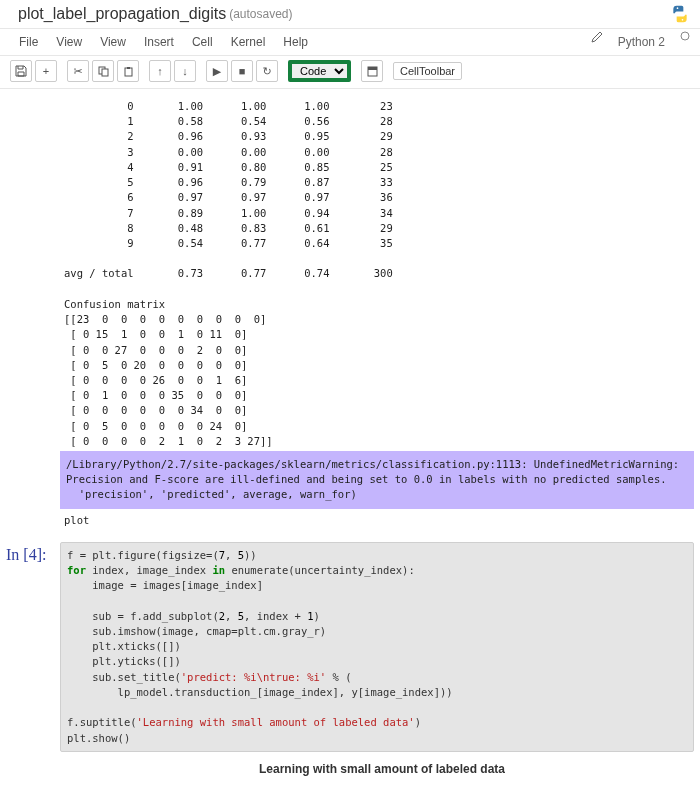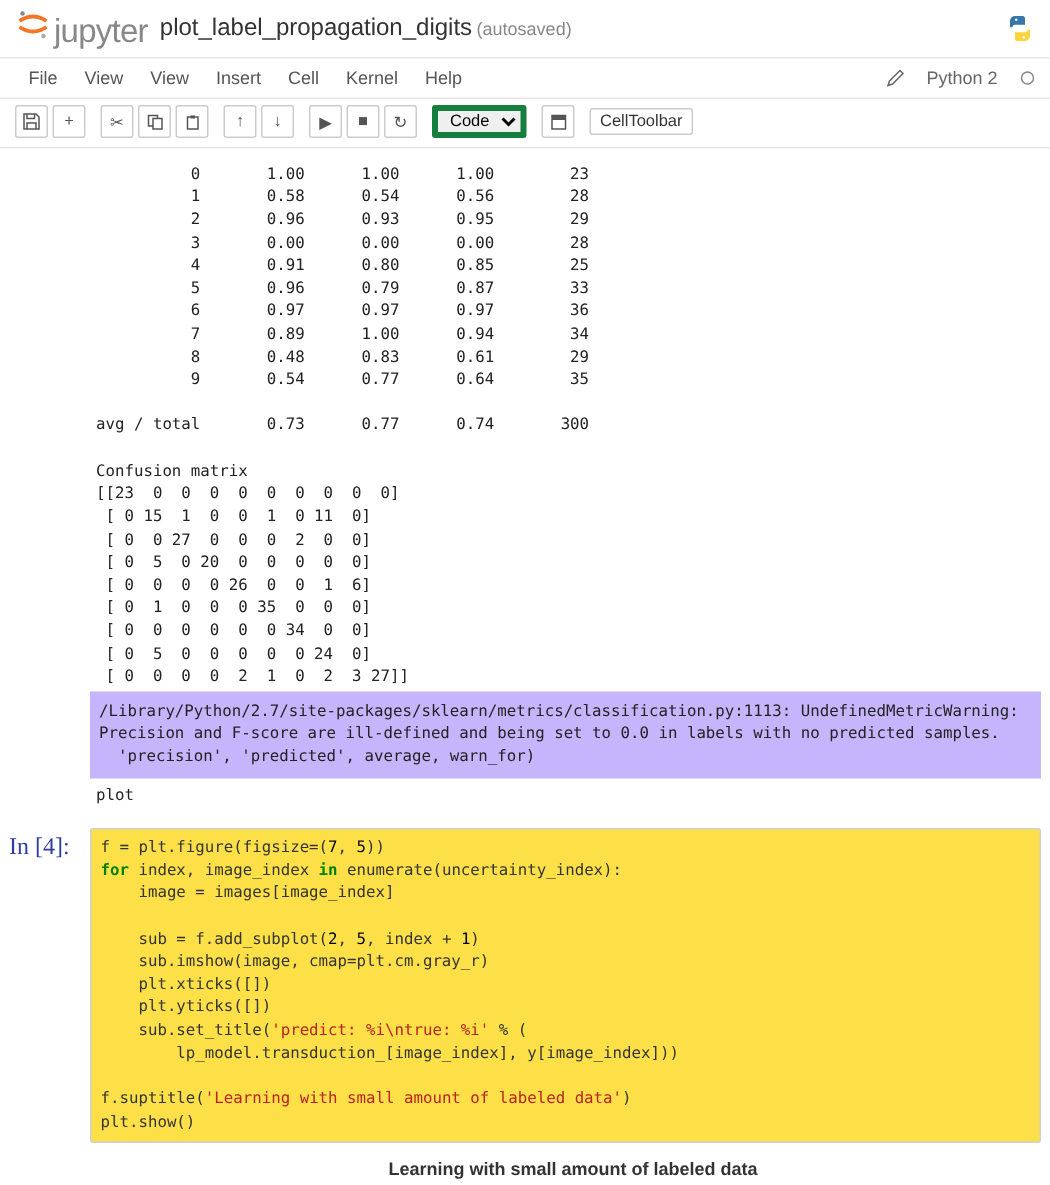--- a/index.html
+++ b/index.html
@@ -7,54 +7,45 @@
 .header { display: flex; align-items: center; padding: 4px 10px; border-bottom: 1px solid #e7e7e7; }
 .logo { display: flex; align-items: baseline; gap: 2px; }
 .logo-icon { width: 24px; height: 24px; }
 .logo-text { font-size: 22px; color: #888; font-weight: 300; letter-spacing: -0.5px; }
 .nb-title { font-size: 16px; color: #333; margin-left: 8px; }
 .autosave { font-size: 12px; color: #888; margin-left: 3px; }
 .header-right { margin-left: auto; display: flex; align-items: center; gap: 6px; }
 .py-icon { width: 20px; height: 20px; }
 .menubar { display: flex; align-items: center; padding: 2px 10px; border-bottom: 1px solid #e7e7e7; font-size: 12px; color: #555; }
 .menubar span { padding: 4px 9px; cursor: pointer; }
-.menubar-right { margin-left: auto; display: flex; align-items: center; gap: 6px; font-size: 12px; color: #666; }
+.menubar-right { margin-left: auto; display: flex; gap: 6px; font-size: 12px; color: #666; }
 .toolbar { display: flex; align-items: center; padding: 4px 10px 6px; gap: 3px; border-bottom: 1px solid #e7e7e7; }
 .tbtn { width: 22px; height: 22px; border: 1px solid #ccc; border-radius: 2px; background: #fff; font-size: 11px; color: #555; display: flex; align-items: center; justify-content: center; cursor: pointer; }
 .tsep { width: 4px; }
 .tsel { height: 22px; border: 4px solid #15803d; border-radius: 2px; font-size: 11px; padding: 0 4px; min-width: 60px; }
 .tlabel { height: 18px; border: 1px solid #ccc; border-radius: 2px; font-size: 11px; padding: 0 6px; display: flex; align-items: center; cursor: pointer; }
 .notebook { padding: 8px 6px; }
 .cell { display: flex; margin-bottom: 6px; }
 .prompt { width: 54px; text-align: left; padding: 4px 6px 0 0; font-family: Liberation Serif, serif; font-size: 16px; color: #303F9F; flex-shrink: 0; }
 .cell-body { flex: 1; overflow: hidden; }
 pre.out { font-family: Menlo, Monaco, monospace; font-size: 10.5px; line-height: 1.45; white-space: pre; color: #222; padding: 2px 4px; }
 pre.warn { background: #c4b5fd; padding: 6px; white-space: pre-wrap; word-wrap: break-word; }
 pre.plot-label { padding: 4px 4px 8px; }
-.code-cell { border: 1px solid #cfcfcf; background: #fde047; border-radius: 2px; padding: 5px 6px; }
+.code-cell { border: 1px solid #cfcfcf; background: #e5e5e5; border-radius: 2px; padding: 5px 6px; }
 pre.code { font-family: Menlo, Monaco, monospace; font-size: 10.5px; line-height: 1.45; white-space: pre; }
 .kw { color: #008000; font-weight: bold; }
 .str { color: #BA2121; }
 .num { color: #000; }
 .figure { margin-left: 54px; padding: 4px 6px 10px; }
 .fig-title { text-align: center; font-size: 12px; margin-bottom: 6px; margin-left: 10px; font-weight: bold; }
 </style>
 </head>
 <body>
 
 <div class="header">
-  <div class="logo">
-    <svg class="logo-icon" viewBox="0 0 24 24">
-        <circle cx="5" cy="5" r="1.5" fill="#888"></circle>
-        <path d="M3 10 Q12 4 21 10" stroke="#f37626" stroke-width="2.5" fill="none"></path>
-        <path d="M3 14 Q12 20 21 14" stroke="#f37626" stroke-width="2.5" fill="none"></path>
-        <circle cx="19" cy="20" r="1.5" fill="#aaa"></circle>
-      </svg>
-    <span class="logo-text">jupyter</span>
-  </div>
   <span class="nb-title">plot_label_propagation_digits</span>
   <span class="autosave">(autosaved)</span>
   <div class="header-right">
     <svg class="py-icon" viewBox="0 0 24 24">
         <path d="M8 2h6a2 2 0 012 2v5H8a2 2 0 00-2 2H4V6a4 4 0 014-4z" fill="#3776ab"></path>
         <path d="M16 22h-6a2 2 0 01-2-2v-5h8a2 2 0 002-2h2v5a4 4 0 01-4 4z" fill="#ffd43b"></path>
         <circle cx="9" cy="5" r="1" fill="#fff"></circle>
         <circle cx="15" cy="19" r="1" fill="#fff"></circle>
       </svg>
   </div>

